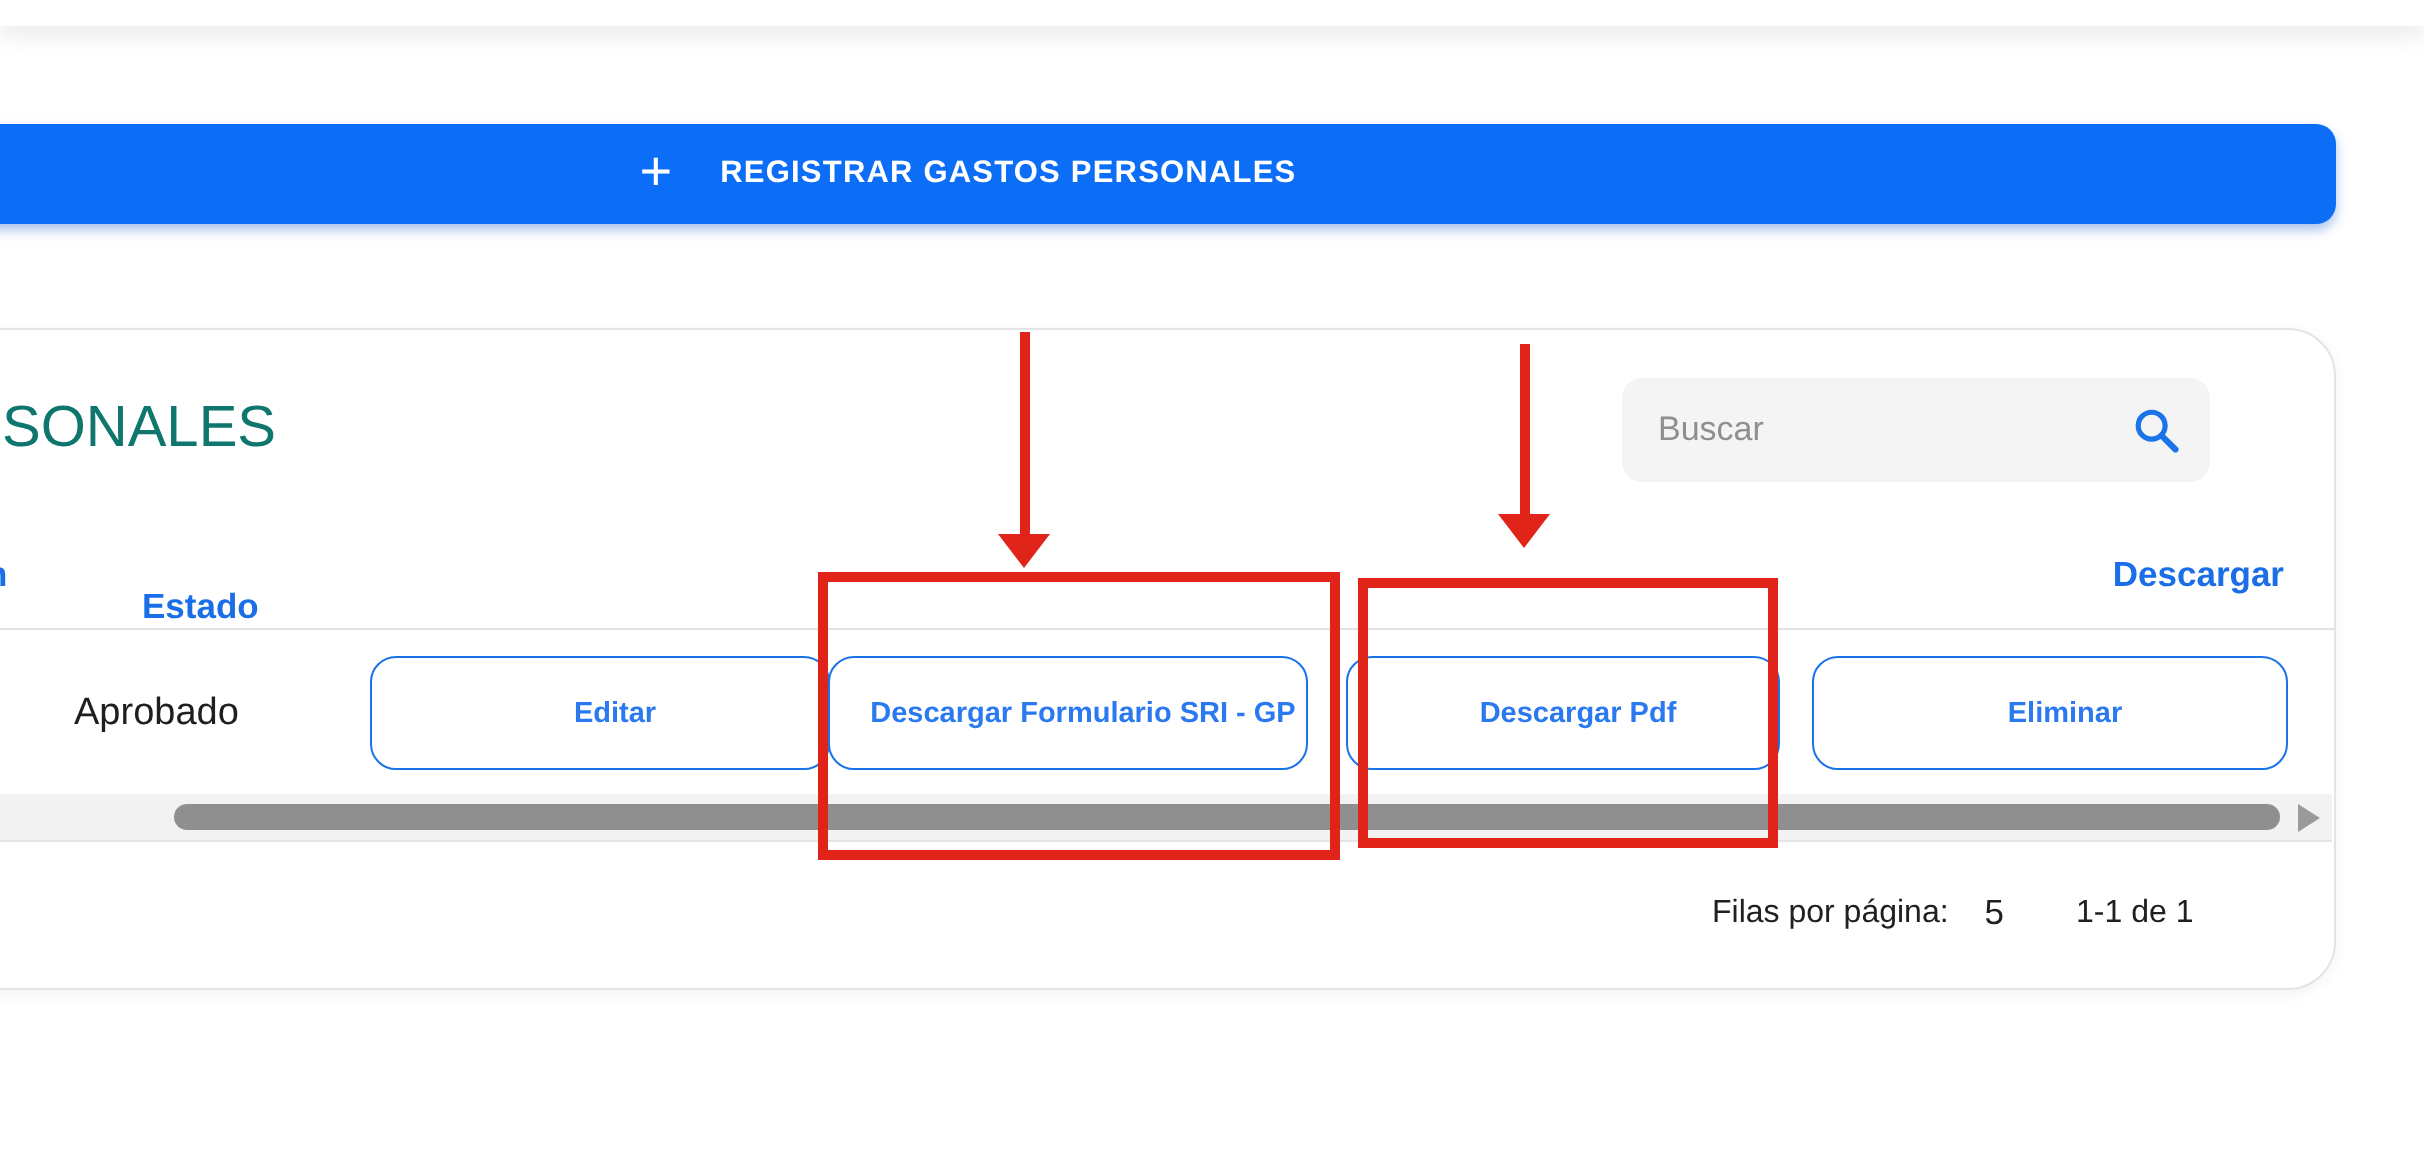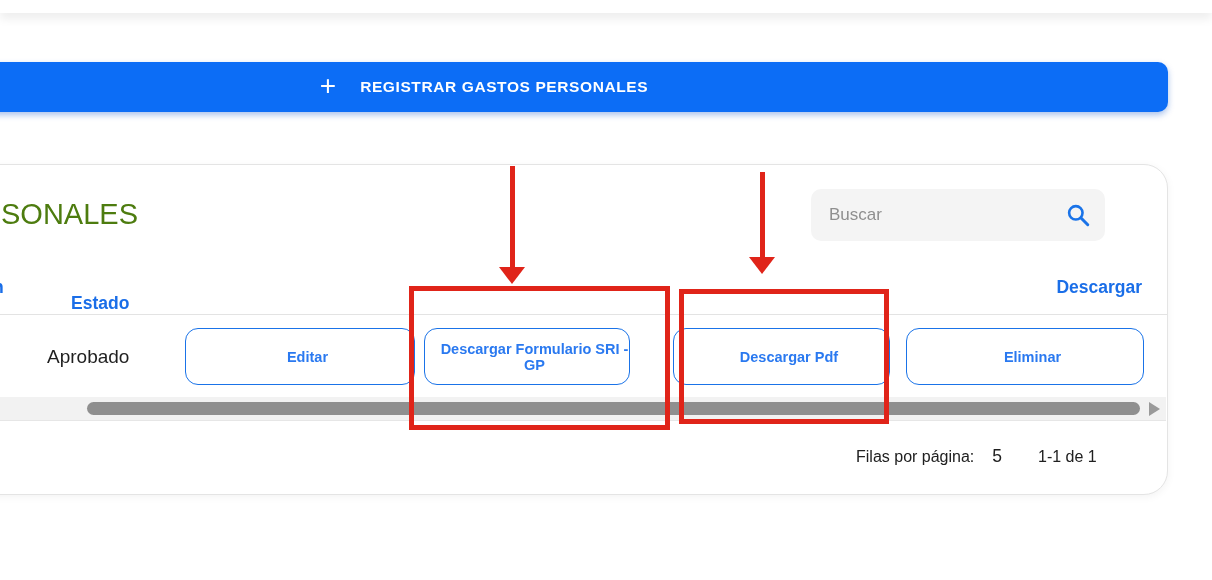--- a/index.html
+++ b/index.html
@@ -31,53 +31,53 @@
 
   
   .card {
     position:absolute; top:164px; left:-60px; width:1228px; height:331px;
     background:#ffffff;
     border:1px solid #e4e4e4; border-radius:24px;
     box-shadow:0 2px 8px rgba(0,0,0,0.05);
   }
   .card-title {
     position:absolute; left:60px; top:33px;
-    font-size:29px; font-weight:500; color:#4d7c0f;
+    font-size:29px; font-weight:500; color:#0f766e;
   }
   .search-box {
     position:absolute; left:870px; top:24px; width:294px; height:52px;
     background:#f4f4f4; border-radius:10px;
   }
   .search-box input {
     position:absolute; inset:0; border:none; background:transparent; outline:none;
     padding:0 52px 0 18px; font-size:17px; color:#444;
     font-family:"Liberation Sans", sans-serif;
   }
   .search-box input::placeholder { color:#8f8f8f; opacity:1; }
   .search-icon { position:absolute; right:14px; top:13px; width:26px; height:26px; }
 
   .hdr { position:absolute; top:112px; font-size:17.5px; font-weight:700; color:#1a6ee8; }
   .hdr-frag   { left:52px; }
   .hdr-estado { left:130px;margin-top:16px; }
   .hdr-acciones { right:25px; }
   .hdr-line { position:absolute; top:149px; left:0; right:0; border-top:1px solid #e3e3e3; }
 
   .cell-estado {
-    position:absolute; left:106px; top:181px;
+    position:absolute; left:96px; top:181px;
     font-size:19px; color:#1f1f1f;
   }
   .action-btn {
     position:absolute; top:163px; height:57px;
     background:#ffffff; border:1px solid #1a73e8; border-radius:13px;
     color:#2a79f0; font-size:14.5px; font-weight:700;
     display:flex; align-items:center; justify-content:center;
     cursor:pointer; font-family:"Liberation Sans", sans-serif;padding-left:15px;
   }
   .btn-editar   { left:244px; width:230px; }
-  .btn-sri      { left:483px; width:206px; }
+  .btn-sri      { left:473px; width:240px; }
   .btn-pdf      { left:732px; width:217px; }
   .btn-eliminar { left:965px; width:238px; }
 
   .hscroll {
     position:absolute; top:232px; left:1px; right:1px; height:24px;
     background:#f2f2f2; border-bottom:1px solid #e6e6e6;
   }
   .hscroll-thumb {
     position:absolute; left:145px; top:5px; width:1053px; height:13px;
     background:#8f8f8f; border-radius:7px; cursor:grab;

